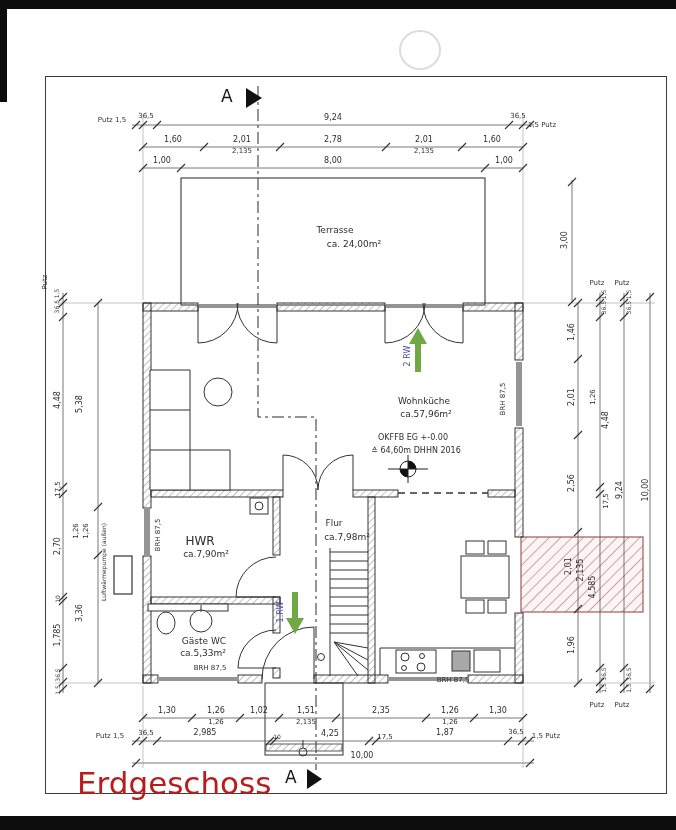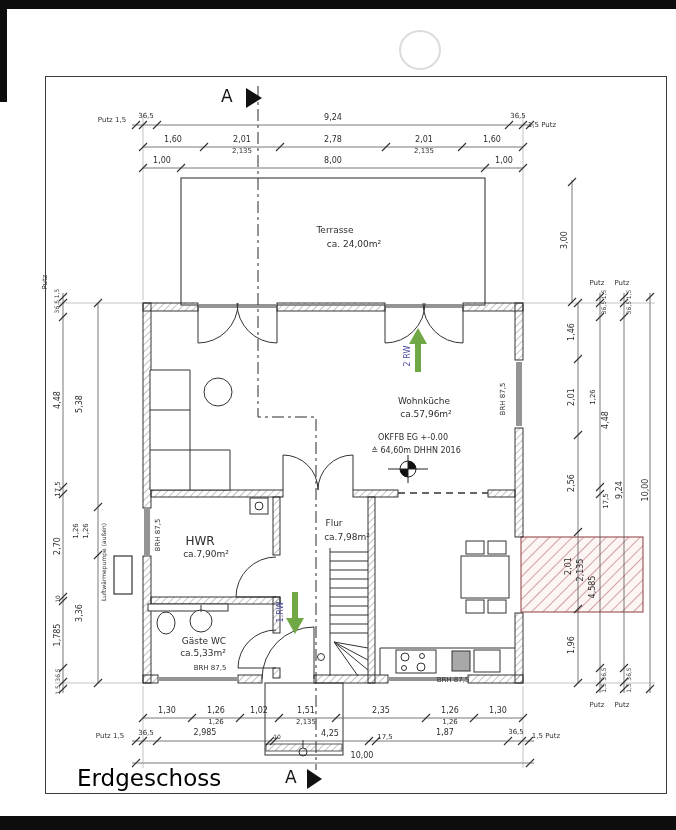--- a/index.html
+++ b/index.html
@@ -10,21 +10,21 @@
   #bar-bottom{left:0;top:816px;width:676px;height:14px;}
   #bar-left{left:0;top:0;width:7px;height:102px;}
   #punch{position:absolute;left:399px;top:30px;width:38px;height:36px;border:2px solid #dcdcdc;
          border-radius:50%;}
   #frame{position:absolute;left:45px;top:76px;width:620px;height:716px;border:1.5px solid #3c3c3c;}
   #plan-svg{position:absolute;left:0;top:0;}
   #labels-layer{position:absolute;left:0;top:0;width:676px;height:830px;pointer-events:none;padding-left:32px;}
   .lbl{position:absolute;transform:translate(-50%,-50%);white-space:nowrap;line-height:1;
        color:#2e2e2e;letter-spacing:0;}
   .lbl.rot{transform:translate(-50%,-50%) rotate(-90deg);}
-  #floor-title{position:absolute;left:77px;top:765px;font-size:23px;color:#000000;}
+  #floor-title{position:absolute;left:77px;top:765px;font-size:31px;color:#b91c1c;}
   .sec-a{position:absolute;font-size:17px;color:#161616;}
   #sec-a-top{left:221px;top:86px;}
   #sec-a-bottom{left:285px;top:767px;}
 </style>
 </head>
 <body>
 
 <div class="bar" id="bar-top"></div>
 <div class="bar" id="bar-left"></div>
 <div class="bar" id="bar-bottom"></div>

